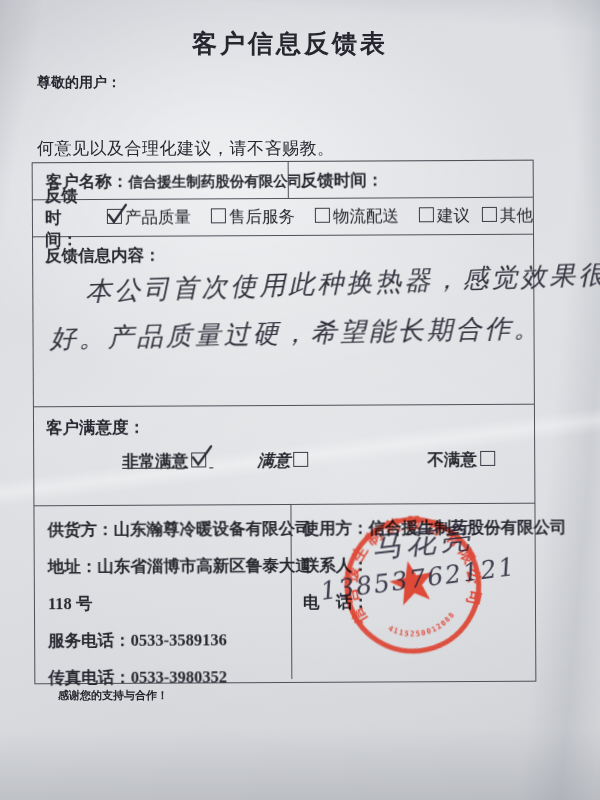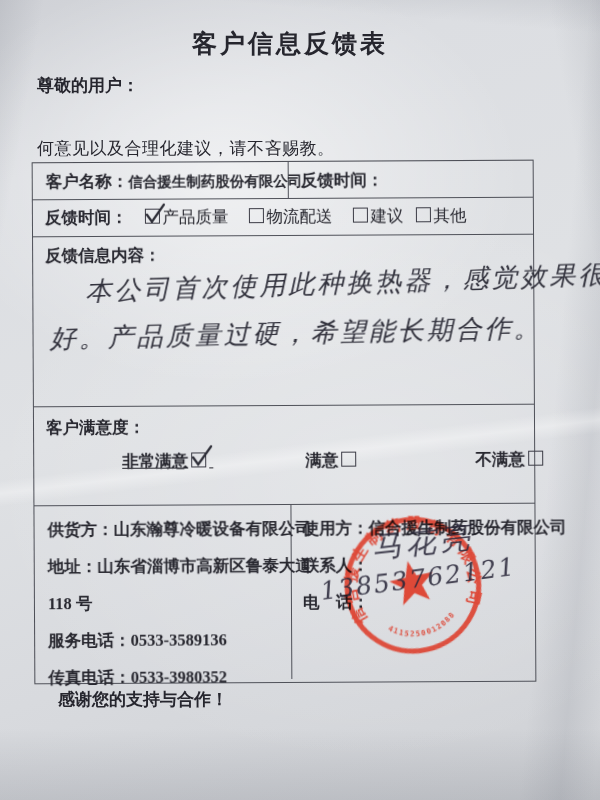--- a/index.html
+++ b/index.html
@@ -24,25 +24,25 @@
       linear-gradient(185deg, rgba(120,124,134,.14) 0%, rgba(120,124,134,0) 4%),
       linear-gradient(0deg, rgba(110,114,124,.22) 0%, rgba(110,114,124,0) 9%),
       linear-gradient(173deg, rgba(255,255,255,0) 55%, rgba(255,255,255,.35) 56.5%, rgba(255,255,255,0) 58%),
       linear-gradient(95deg, rgba(140,144,154,0) 88%, rgba(140,144,154,.20) 94%, rgba(140,144,154,0) 99%);
   }
   .ink{color:#26262e;}
   .title{
     position:absolute;left:0;right:20px;top:27px;text-align:center;
     font-size:25px;font-weight:bold;letter-spacing:3px;
   }
-  .salutation{position:absolute;left:37px;top:74px;font-size:17px;font-weight:bold;}
+  .salutation{position:absolute;left:37px;top:74px;font-size:14px;font-weight:bold;}
   .para-line{position:absolute;font-size:17px;letter-spacing:.5px;}
   .para-1{left:74px;top:104px;}
   .para-2{left:37px;top:137px;}
-  .closing{position:absolute;left:58px;top:688px;font-size:17px;font-weight:bold;}
+  .closing{position:absolute;left:58px;top:688px;font-size:11px;font-weight:bold;}
 
   .form-table{
     position:absolute;left:33px;top:161px;width:500px;height:520px;
     border:1.6px solid #4e5058;transform:rotate(-0.3deg);
     font-size:16.5px;
   }
   .row{position:relative;box-sizing:border-box;border-bottom:1.4px solid #4e5058;display:flex;}
   .row:last-child{border-bottom:none;}
   .r1{height:37px;}
   .r2{height:37px;align-items:center;padding-left:12px;}
@@ -72,21 +72,21 @@
     font-family:"DejaVu Serif",serif;font-style:italic;
     color:#31313c;
   }
   .hw-line{position:absolute;font-size:26px;letter-spacing:3px;white-space:nowrap;}
   .hw-1{left:52px;top:30px;transform:rotate(-1.6deg);}
   .hw-2{left:16px;top:80px;transform:rotate(-1deg);}
 
   .r4-label{padding:10px 0 0 12px;font-weight:bold;}
   .sat-line{position:absolute;left:0;top:44px;width:100%;white-space:nowrap;}
   .sat-1{margin-left:88px;text-decoration:underline;}
-  .sat-2{margin-left:92px;}
+  .sat-2{margin-left:44px;font-style:italic;}
   .sat-3{margin-left:112px;}
 
   .r5 .cell-l{width:257px;padding:5px 0 0 13px;}
   .r5 .cell-r{padding:5px 0 0 11px;position:relative;}
   .r5 .line37{font-weight:bold;}
   .r5 .val{font-weight:bold;}
 
   .stamp{
     position:absolute;left:-85px;top:10px;width:146px;height:146px;
     transform:rotate(-12deg);opacity:.92;mix-blend-mode:multiply;
@@ -123,20 +123,23 @@
     </div>
 
     <div class="row r2">
       <span class="lbl" style="margin-right:14px;">反馈时间：</span>
       <span class="opt">
         <span class="cb">
           <svg class="tick" width="26" height="24" viewBox="0 0 26 24" style="visibility: visible;">
             <path d="M3 14 L8 21 L20 4" fill="none" stroke="#2c2c36" stroke-width="2.2" stroke-linecap="round"></path>
           </svg>
         </span><span>产品质量</span>
+      </span>
+      <span class="opt">
+        <span class="cb"></span><span>售后服务</span>
       </span>
       <span class="opt">
         <span class="cb"></span><span>物流配送</span>
       </span>
       <span class="opt" style="margin-right:9px;">
         <span class="cb"></span><span>建议</span>
       </span>
       <span class="opt opt-last">
         <span class="cb"></span><span>其他</span>
       </span>

